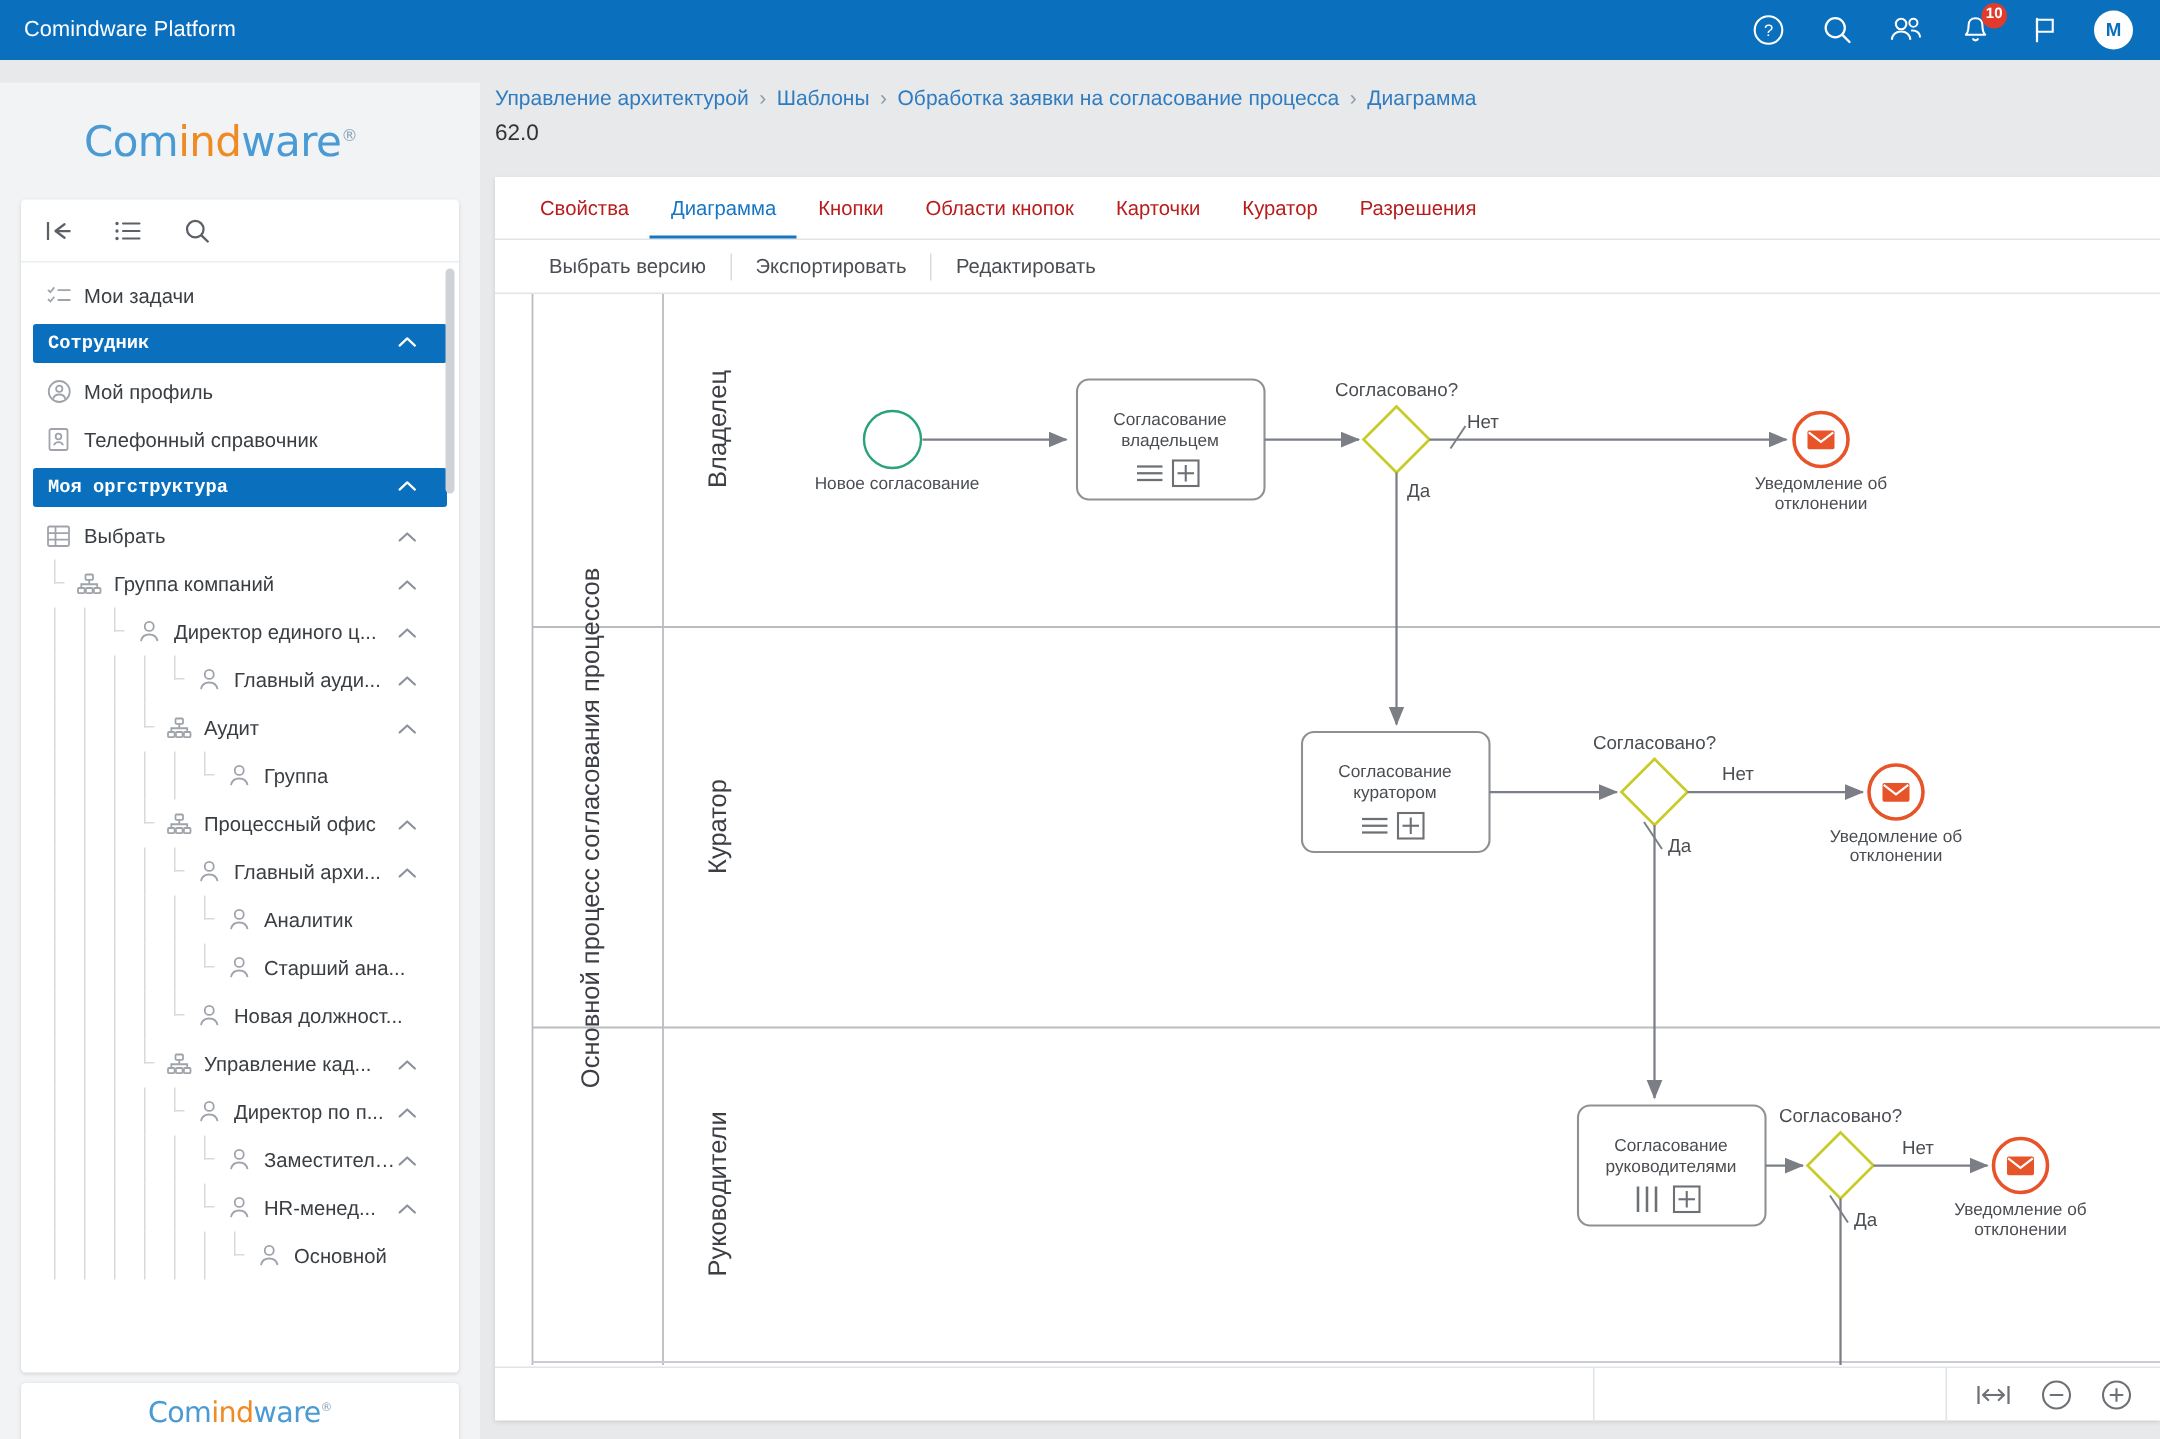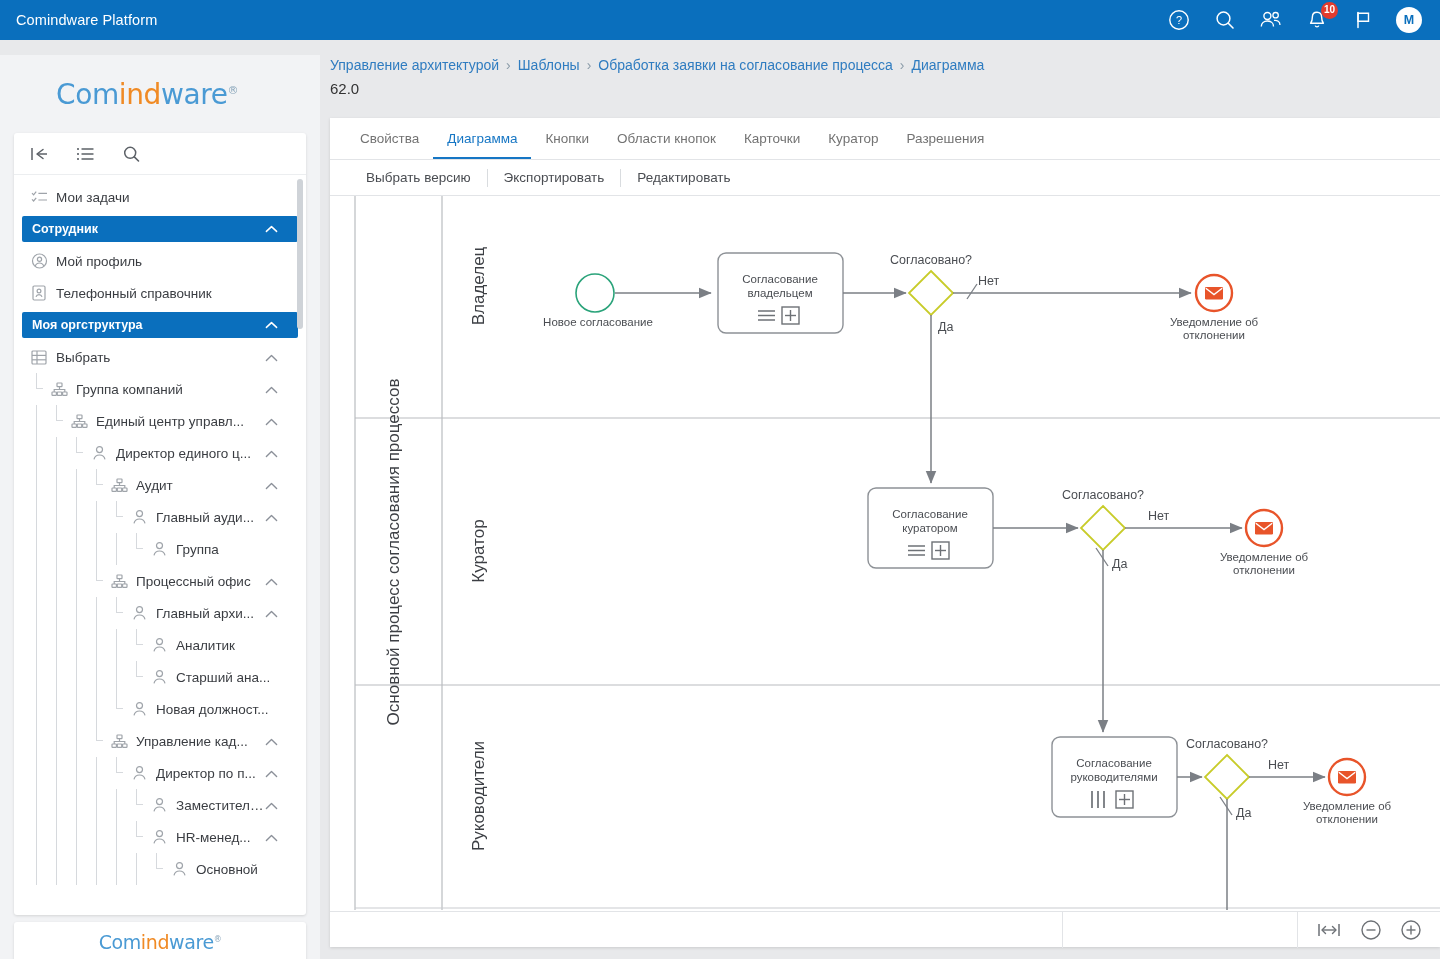--- a/index.html
+++ b/index.html
@@ -67,21 +67,21 @@
   }
   .titem{
     height:32px; display:flex; align-items:center; position:relative;
     color:#3a3d42; font-size:13.5px; cursor:pointer; white-space:nowrap;
   }
   .titem .tlabel{ overflow:hidden; text-overflow:ellipsis; }
   .titem .ticon2{ width:18px; margin-right:8px; flex:0 0 18px; display:flex;align-items:center;justify-content:center;}
   .group{
     background:#0a6fbd; color:#fff; font-weight:bold; font-size:12.5px;
     margin:3px 8px; height:26px; border-radius:2px; padding-left:10px;
-    display:flex; align-items:center; cursor:pointer;
+    display:flex; align-items:center; cursor:pointer;font-family:Liberation Mono, monospace;
   }
   .group .chev{ margin-left:auto; margin-right:10px; }
   .chev{ color:#8b9099; }
   .titem .chev{ margin-left:auto; margin-right:14px; }
   .tree-scroll{
     position:absolute; right:3px; top:4px; width:6px; height:150px;
     background:#cfd3d8; border-radius:3px;
   }
 
   .footer-logo{
@@ -103,21 +103,21 @@
 
   .content{
     position:absolute; left:330px; top:118px; width:1110px; height:829px;
     background:#fff; box-shadow:0 1px 3px rgba(0,0,0,.13);
   }
   .tabs{
     height:42px; display:flex; align-items:flex-end; padding-left:16px;
     border-bottom:1px solid #e2e4e7;
   }
   .tab{
-    padding:0 14px; height:40px; line-height:40px; font-size:13.5px; color:#737373;
+    padding:0 14px; height:40px; line-height:40px; font-size:13.5px; color:#b91c1c;
     cursor:pointer; border-bottom:2px solid transparent;
   }
   .tab.active{ color:#1676c4; border-bottom-color:#1676c4; }
 
   .subbar{
     height:36px; display:flex; align-items:center; padding-left:20px;
     border-bottom:1px solid #e2e4e7; font-size:13.5px; color:#4a4d52;
   }
   .subbar .sb{ padding:0 16px; cursor:pointer; }
   .subbar .divider{ width:1px; height:18px; background:#d9dcdf; }
@@ -300,86 +300,68 @@
                 <path d="M8.5 4.6v2.9M3.2 10V7.5h10.6V10" stroke="#9fa4aa" stroke-width="1.2" fill="none"></path>
               </svg>
             </span>
             <span class="tlabel">Группа компаний</span>
             <span class="chev"><svg class="chev" width="13" height="8" viewBox="0 0 13 8">
                 <path d="M1.4 6.4 L6.5 1.6 L11.6 6.4" fill="none" stroke="currentColor" stroke-width="1.4" stroke-linecap="round" stroke-linejoin="round"></path>
               </svg></span>
           </div>
           <div class="titem">
             <span style="position:absolute;left:22px;top:0;width:1px;height:32px;background:#d6d9dd;"></span>
-            <span style="position:absolute;left:42px;top:0;width:7px;height:16px;border-left:1px solid #d6d9dd;border-bottom:1px solid #d6d9dd;"></span>
-            <span style="width:56px;flex:0 0 56px"></span>
+            <span style="position:absolute;left:42px;top:0;width:1px;height:32px;background:#d6d9dd;"></span>
+            <span style="position:absolute;left:62px;top:0;width:7px;height:16px;border-left:1px solid #d6d9dd;border-bottom:1px solid #d6d9dd;"></span>
+            <span style="width:76px;flex:0 0 76px"></span>
+            <span class="ticon2">
+              <svg width="15" height="16" viewBox="0 0 15 16">
+                <circle cx="7.5" cy="4.6" r="3" stroke="#9fa4aa" stroke-width="1.2" fill="none"></circle>
+                <path d="M2 14.4c.6-3 2.8-4.4 5.5-4.4s4.9 1.4 5.5 4.4" stroke="#9fa4aa" stroke-width="1.2" fill="none"></path>
+              </svg>
+            </span>
+            <span class="tlabel">Директор единого ц...</span>
+            <span class="chev"><svg class="chev" width="13" height="8" viewBox="0 0 13 8">
+                <path d="M1.4 6.4 L6.5 1.6 L11.6 6.4" fill="none" stroke="currentColor" stroke-width="1.4" stroke-linecap="round" stroke-linejoin="round"></path>
+              </svg></span>
+          </div>
+          <div class="titem">
+            <span style="position:absolute;left:22px;top:0;width:1px;height:32px;background:#d6d9dd;"></span>
+            <span style="position:absolute;left:42px;top:0;width:1px;height:32px;background:#d6d9dd;"></span>
+            <span style="position:absolute;left:62px;top:0;width:1px;height:32px;background:#d6d9dd;"></span>
+            <span style="position:absolute;left:82px;top:0;width:1px;height:32px;background:#d6d9dd;"></span>
+            <span style="position:absolute;left:102px;top:0;width:7px;height:16px;border-left:1px solid #d6d9dd;border-bottom:1px solid #d6d9dd;"></span>
+            <span style="width:116px;flex:0 0 116px"></span>
+            <span class="ticon2">
+              <svg width="15" height="16" viewBox="0 0 15 16">
+                <circle cx="7.5" cy="4.6" r="3" stroke="#9fa4aa" stroke-width="1.2" fill="none"></circle>
+                <path d="M2 14.4c.6-3 2.8-4.4 5.5-4.4s4.9 1.4 5.5 4.4" stroke="#9fa4aa" stroke-width="1.2" fill="none"></path>
+              </svg>
+            </span>
+            <span class="tlabel">Главный ауди...</span>
+            <span class="chev"><svg class="chev" width="13" height="8" viewBox="0 0 13 8">
+                <path d="M1.4 6.4 L6.5 1.6 L11.6 6.4" fill="none" stroke="currentColor" stroke-width="1.4" stroke-linecap="round" stroke-linejoin="round"></path>
+              </svg></span>
+          </div>
+          <div class="titem">
+            <span style="position:absolute;left:22px;top:0;width:1px;height:32px;background:#d6d9dd;"></span>
+            <span style="position:absolute;left:42px;top:0;width:1px;height:32px;background:#d6d9dd;"></span>
+            <span style="position:absolute;left:62px;top:0;width:1px;height:32px;background:#d6d9dd;"></span>
+            <span style="position:absolute;left:82px;top:0;width:7px;height:16px;border-left:1px solid #d6d9dd;border-bottom:1px solid #d6d9dd;"></span>
+            <span style="width:96px;flex:0 0 96px"></span>
             <span class="ticon2">
               <svg width="17" height="15" viewBox="0 0 17 15">
                 <rect x="6" y="1" width="5" height="3.6" rx=".6" stroke="#9fa4aa" stroke-width="1.2" fill="none"></rect>
                 <rect x="1" y="10" width="4.4" height="3.4" rx=".6" stroke="#9fa4aa" stroke-width="1.2" fill="none"></rect>
                 <rect x="6.3" y="10" width="4.4" height="3.4" rx=".6" stroke="#9fa4aa" stroke-width="1.2" fill="none"></rect>
                 <rect x="11.6" y="10" width="4.4" height="3.4" rx=".6" stroke="#9fa4aa" stroke-width="1.2" fill="none"></rect>
                 <path d="M8.5 4.6v2.9M3.2 10V7.5h10.6V10" stroke="#9fa4aa" stroke-width="1.2" fill="none"></path>
               </svg>
             </span>
-            <span class="tlabel">Единый центр управл...</span>
-            <span class="chev"><svg class="chev" width="13" height="8" viewBox="0 0 13 8">
-                <path d="M1.4 6.4 L6.5 1.6 L11.6 6.4" fill="none" stroke="currentColor" stroke-width="1.4" stroke-linecap="round" stroke-linejoin="round"></path>
-              </svg></span>
-          </div>
-          <div class="titem">
-            <span style="position:absolute;left:22px;top:0;width:1px;height:32px;background:#d6d9dd;"></span>
-            <span style="position:absolute;left:42px;top:0;width:1px;height:32px;background:#d6d9dd;"></span>
-            <span style="position:absolute;left:62px;top:0;width:7px;height:16px;border-left:1px solid #d6d9dd;border-bottom:1px solid #d6d9dd;"></span>
-            <span style="width:76px;flex:0 0 76px"></span>
-            <span class="ticon2">
-              <svg width="15" height="16" viewBox="0 0 15 16">
-                <circle cx="7.5" cy="4.6" r="3" stroke="#9fa4aa" stroke-width="1.2" fill="none"></circle>
-                <path d="M2 14.4c.6-3 2.8-4.4 5.5-4.4s4.9 1.4 5.5 4.4" stroke="#9fa4aa" stroke-width="1.2" fill="none"></path>
-              </svg>
-            </span>
-            <span class="tlabel">Директор единого ц...</span>
-            <span class="chev"><svg class="chev" width="13" height="8" viewBox="0 0 13 8">
-                <path d="M1.4 6.4 L6.5 1.6 L11.6 6.4" fill="none" stroke="currentColor" stroke-width="1.4" stroke-linecap="round" stroke-linejoin="round"></path>
-              </svg></span>
-          </div>
-          <div class="titem">
-            <span style="position:absolute;left:22px;top:0;width:1px;height:32px;background:#d6d9dd;"></span>
-            <span style="position:absolute;left:42px;top:0;width:1px;height:32px;background:#d6d9dd;"></span>
-            <span style="position:absolute;left:62px;top:0;width:1px;height:32px;background:#d6d9dd;"></span>
-            <span style="position:absolute;left:82px;top:0;width:7px;height:16px;border-left:1px solid #d6d9dd;border-bottom:1px solid #d6d9dd;"></span>
-            <span style="width:96px;flex:0 0 96px"></span>
-            <span class="ticon2">
-              <svg width="17" height="15" viewBox="0 0 17 15">
-                <rect x="6" y="1" width="5" height="3.6" rx=".6" stroke="#9fa4aa" stroke-width="1.2" fill="none"></rect>
-                <rect x="1" y="10" width="4.4" height="3.4" rx=".6" stroke="#9fa4aa" stroke-width="1.2" fill="none"></rect>
-                <rect x="6.3" y="10" width="4.4" height="3.4" rx=".6" stroke="#9fa4aa" stroke-width="1.2" fill="none"></rect>
-                <rect x="11.6" y="10" width="4.4" height="3.4" rx=".6" stroke="#9fa4aa" stroke-width="1.2" fill="none"></rect>
-                <path d="M8.5 4.6v2.9M3.2 10V7.5h10.6V10" stroke="#9fa4aa" stroke-width="1.2" fill="none"></path>
-              </svg>
-            </span>
             <span class="tlabel">Аудит</span>
-            <span class="chev"><svg class="chev" width="13" height="8" viewBox="0 0 13 8">
-                <path d="M1.4 6.4 L6.5 1.6 L11.6 6.4" fill="none" stroke="currentColor" stroke-width="1.4" stroke-linecap="round" stroke-linejoin="round"></path>
-              </svg></span>
-          </div>
-          <div class="titem">
-            <span style="position:absolute;left:22px;top:0;width:1px;height:32px;background:#d6d9dd;"></span>
-            <span style="position:absolute;left:42px;top:0;width:1px;height:32px;background:#d6d9dd;"></span>
-            <span style="position:absolute;left:62px;top:0;width:1px;height:32px;background:#d6d9dd;"></span>
-            <span style="position:absolute;left:82px;top:0;width:1px;height:32px;background:#d6d9dd;"></span>
-            <span style="position:absolute;left:102px;top:0;width:7px;height:16px;border-left:1px solid #d6d9dd;border-bottom:1px solid #d6d9dd;"></span>
-            <span style="width:116px;flex:0 0 116px"></span>
-            <span class="ticon2">
-              <svg width="15" height="16" viewBox="0 0 15 16">
-                <circle cx="7.5" cy="4.6" r="3" stroke="#9fa4aa" stroke-width="1.2" fill="none"></circle>
-                <path d="M2 14.4c.6-3 2.8-4.4 5.5-4.4s4.9 1.4 5.5 4.4" stroke="#9fa4aa" stroke-width="1.2" fill="none"></path>
-              </svg>
-            </span>
-            <span class="tlabel">Главный ауди...</span>
             <span class="chev"><svg class="chev" width="13" height="8" viewBox="0 0 13 8">
                 <path d="M1.4 6.4 L6.5 1.6 L11.6 6.4" fill="none" stroke="currentColor" stroke-width="1.4" stroke-linecap="round" stroke-linejoin="round"></path>
               </svg></span>
           </div>
           <div class="titem">
             <span style="position:absolute;left:22px;top:0;width:1px;height:32px;background:#d6d9dd;"></span>
             <span style="position:absolute;left:42px;top:0;width:1px;height:32px;background:#d6d9dd;"></span>
             <span style="position:absolute;left:62px;top:0;width:1px;height:32px;background:#d6d9dd;"></span>
             <span style="position:absolute;left:82px;top:0;width:1px;height:32px;background:#d6d9dd;"></span>
             <span style="position:absolute;left:102px;top:0;width:1px;height:32px;background:#d6d9dd;"></span>

